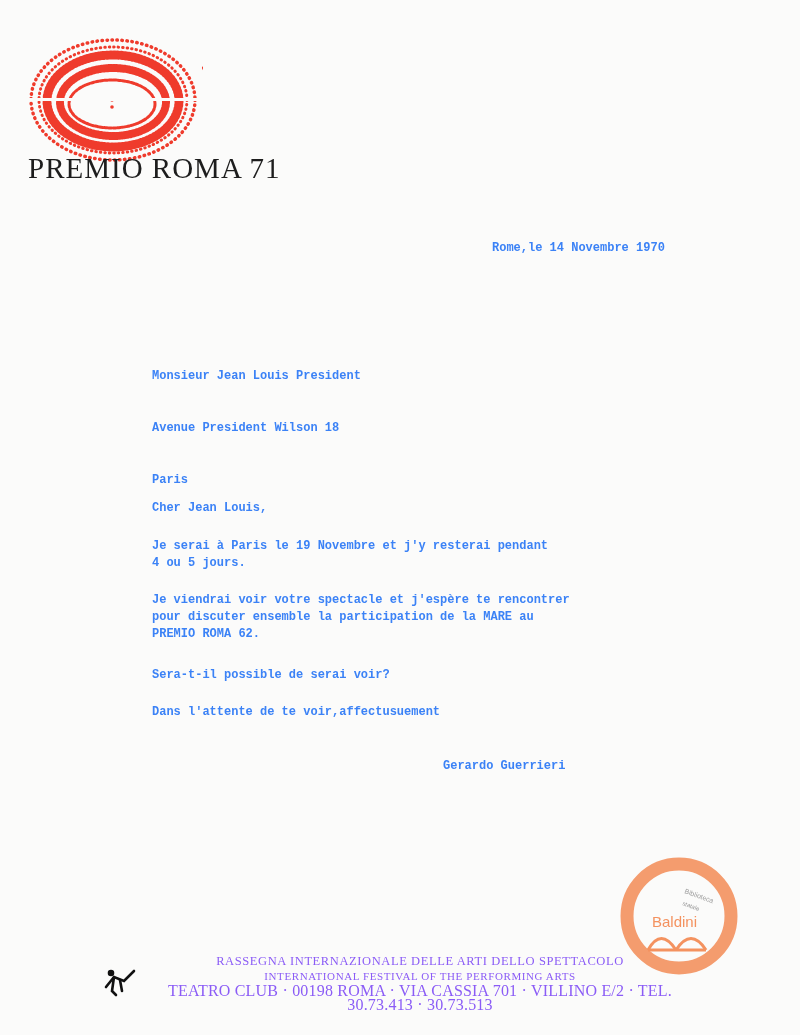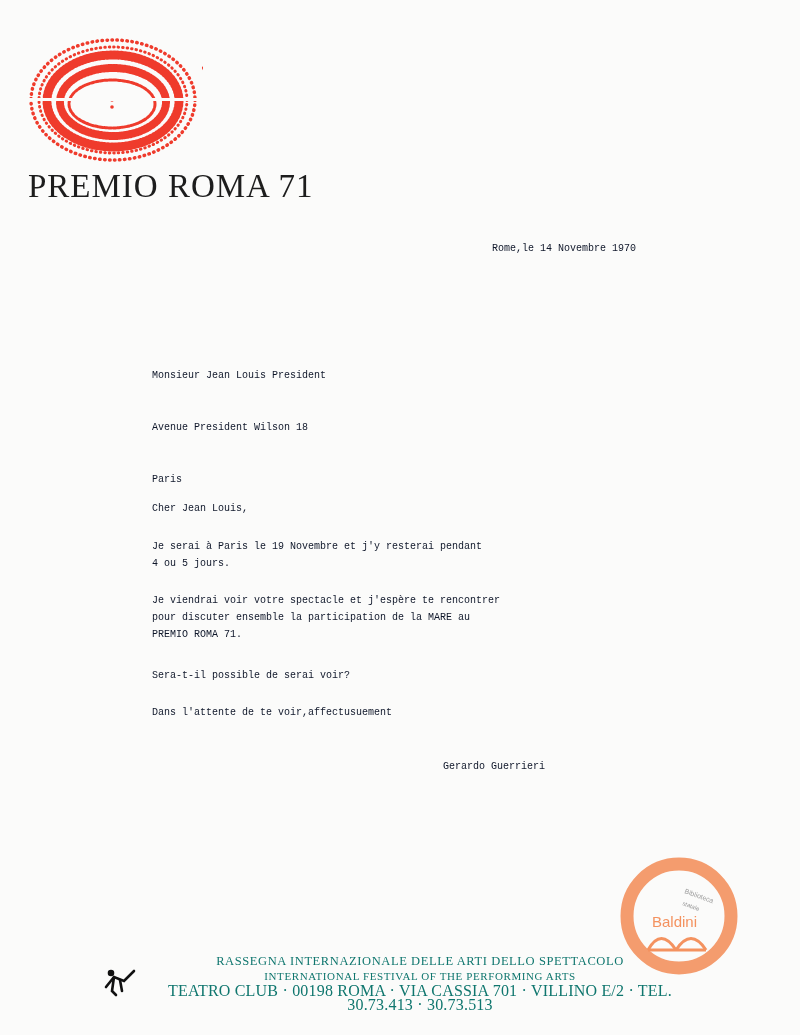--- a/index.html
+++ b/index.html
@@ -8,44 +8,44 @@
       background: #fbfbfa;
       position: relative;
       font-family: "Liberation Mono", "DejaVu Sans Mono", monospace;
       color: #2a2a2a;
     }
     .page { position: absolute; inset: 0; }
 
     
     .logo { position: absolute; left: 28px; top: 30px; width: 175px; height: 135px; }
     .brand {
-      position: absolute; left: 28px; top: 168px;
+      position: absolute; left: 28px; top: 152px;
       font-family: "Liberation Serif", "DejaVu Serif", serif;
-      font-size: 33px; letter-spacing: 1px; color: #1d1d1d;
+      font-size: 29px; letter-spacing: 1px; color: #1d1d1d;
     }
 
-    .typed { position: absolute; font-size: 10px; font-weight: normal; line-height: 17px; white-space: pre; color: #0f172a; }
+    .typed { position: absolute; font-size: 12px; font-weight: bold; line-height: 17px; white-space: pre; color: #3b82f6; }
     .date { left: 492px; top: 240px; }
     .addr { left: 152px; top: 333px; }
     .addr div { line-height: 18px; }
     .salut { left: 152px; top: 500px; }
     .p1 { left: 152px; top: 538px; }
     .p2 { left: 152px; top: 592px; }
     .p3 { left: 152px; top: 667px; }
     .p4 { left: 152px; top: 704px; text-align: center; }
     .sig { left: 443px; top: 758px; }
 
     
     .stamp { position: absolute; left: 618px; top: 855px; width: 122px; height: 122px; }
 
     
     .footer-mark { position: absolute; left: 100px; top: 965px; width: 40px; height: 32px; }
     .footer {
       position: absolute; left: 150px; top: 954px; width: 540px; text-align: center;
-      font-family: "Liberation Serif", "DejaVu Serif", serif; color: #0f766e;
+      font-family: "Liberation Serif", "DejaVu Serif", serif; color: #8b5cf6;
     }
     .footer .l1 { font-size: 12.5px; letter-spacing: 0.6px; line-height: 15px; }
     .footer .l2 { font-size: 11px; letter-spacing: 0.6px; line-height: 15px; }
     .footer .l3 { font-size: 16px; letter-spacing: 0.2px; line-height: 14px; }
   </style>
 </head>
 <body>
 
 <div class="page">
 
@@ -71,21 +71,21 @@
     <div>Monsieur Jean Louis President</div>
     <div>Avenue President Wilson 18</div>
     <div>Paris</div>
   </div>
 
   <div class="typed salut">Cher Jean Louis,</div>
   <div class="typed p1">Je serai à Paris le 19 Novembre et j'y resterai pendant
 4 ou 5 jours.</div>
   <div class="typed p2">Je viendrai voir votre spectacle et j'espère te rencontrer
 pour discuter ensemble la participation de la MARE au
-PREMIO ROMA 71.</div>
+PREMIO ROMA 62.</div>
   <div class="typed p3">Sera-t-il possible de serai voir?</div>
   <div class="typed p4">Dans l'attente de te voir,affectusuement</div>
   <div class="typed sig">Gerardo Guerrieri</div>
 
   <svg class="stamp" viewBox="0 0 122 122">
     <circle cx="61" cy="61" r="52" fill="#fbfbfa" stroke="#f4925f" stroke-width="13" opacity="0.9"></circle>
     <text x="66" y="38" font-size="7" fill="#9a9a9a" font-family="Liberation Sans, sans-serif" transform="rotate(20 66 38)">Biblioteca</text>
     <text x="64" y="50" font-size="6" fill="#9a9a9a" font-family="Liberation Sans, sans-serif" transform="rotate(20 64 50)">statale</text>
     <text x="34" y="72" font-size="15" fill="#f4925f" font-family="Liberation Sans, sans-serif">Baldini</text>
     <g fill="none" stroke="#f4925f" stroke-width="3">

